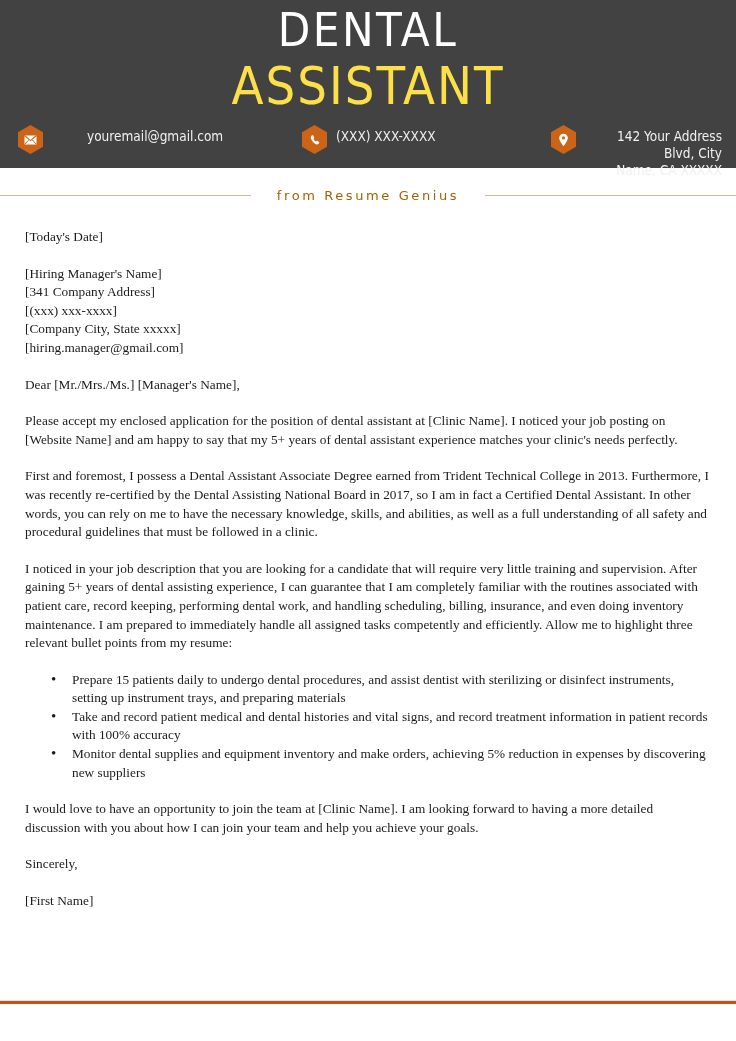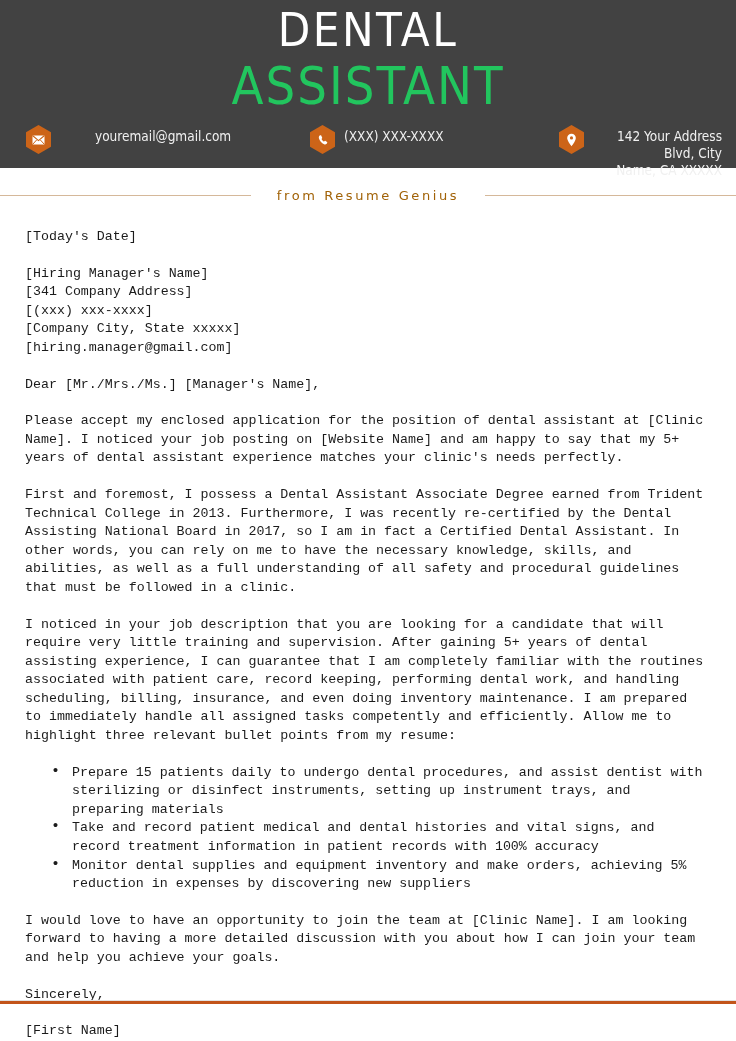--- a/index.html
+++ b/index.html
@@ -30,21 +30,21 @@
   .title-line1 {
     color: #ffffff;
     font-size: 47px;
     font-weight: 400;
     letter-spacing: 2.5px;
     display: block;
     padding-top: 6px;
     font-family: "DejaVu Sans Condensed", "Liberation Sans Narrow", "Liberation Sans", sans-serif;
   }
   .title-line2 {
-    color: #22c55e;
+    color: #fde047;
     font-size: 52px;
     font-weight: 400;
     letter-spacing: 2px;
     display: block;
     padding-top: 7px;
     font-family: "DejaVu Sans Condensed", "Liberation Sans Narrow", "Liberation Sans", sans-serif;
   }
 
   
   .contact-row {
@@ -54,21 +54,21 @@
     top: 124px;
     display: flex;
     align-items: flex-start;
   }
   .contact-item {
     display: flex;
     align-items: flex-start;
     gap: 9px;
     margin-left: 24px;
   }
-  .contact-email   { margin-left: 26px; width: 260px; gap: 44px; }
+  .contact-email   { margin-left: 18px; width: 260px; gap: 44px; }
   .contact-phone   { width: 225px; }
   .contact-address { flex: 1; }
 
   .hexicon {
     width: 25px;
     height: 29px;
     flex: 0 0 25px;
     background: #cc6418;
     -webkit-clip-path: polygon(50% 0%, 100% 25%, 100% 75%, 50% 100%, 0% 75%, 0% 25%);
     clip-path: polygon(50% 0%, 100% 25%, 100% 75%, 50% 100%, 0% 75%, 0% 25%);
@@ -113,21 +113,21 @@
     padding: 0 26px;
     white-space: nowrap;
     font-family: "DejaVu Sans", "Liberation Sans", sans-serif;
   }
 
   
   .letter {
     padding: 0 26px 0 25px;
     font-size: 13.3px;
     line-height: 18.6px;
-    font-family: Liberation Mono, monospace;
+    font-family: Liberation Serif, serif;
     color: #1b1b1b;
   }
   .spacer-top { height: 26px; }
 
   .letter p {
     margin: 0;
   }
   .block-gap  { height: 18px; }
 
   .addr-block p { margin: 0; }

